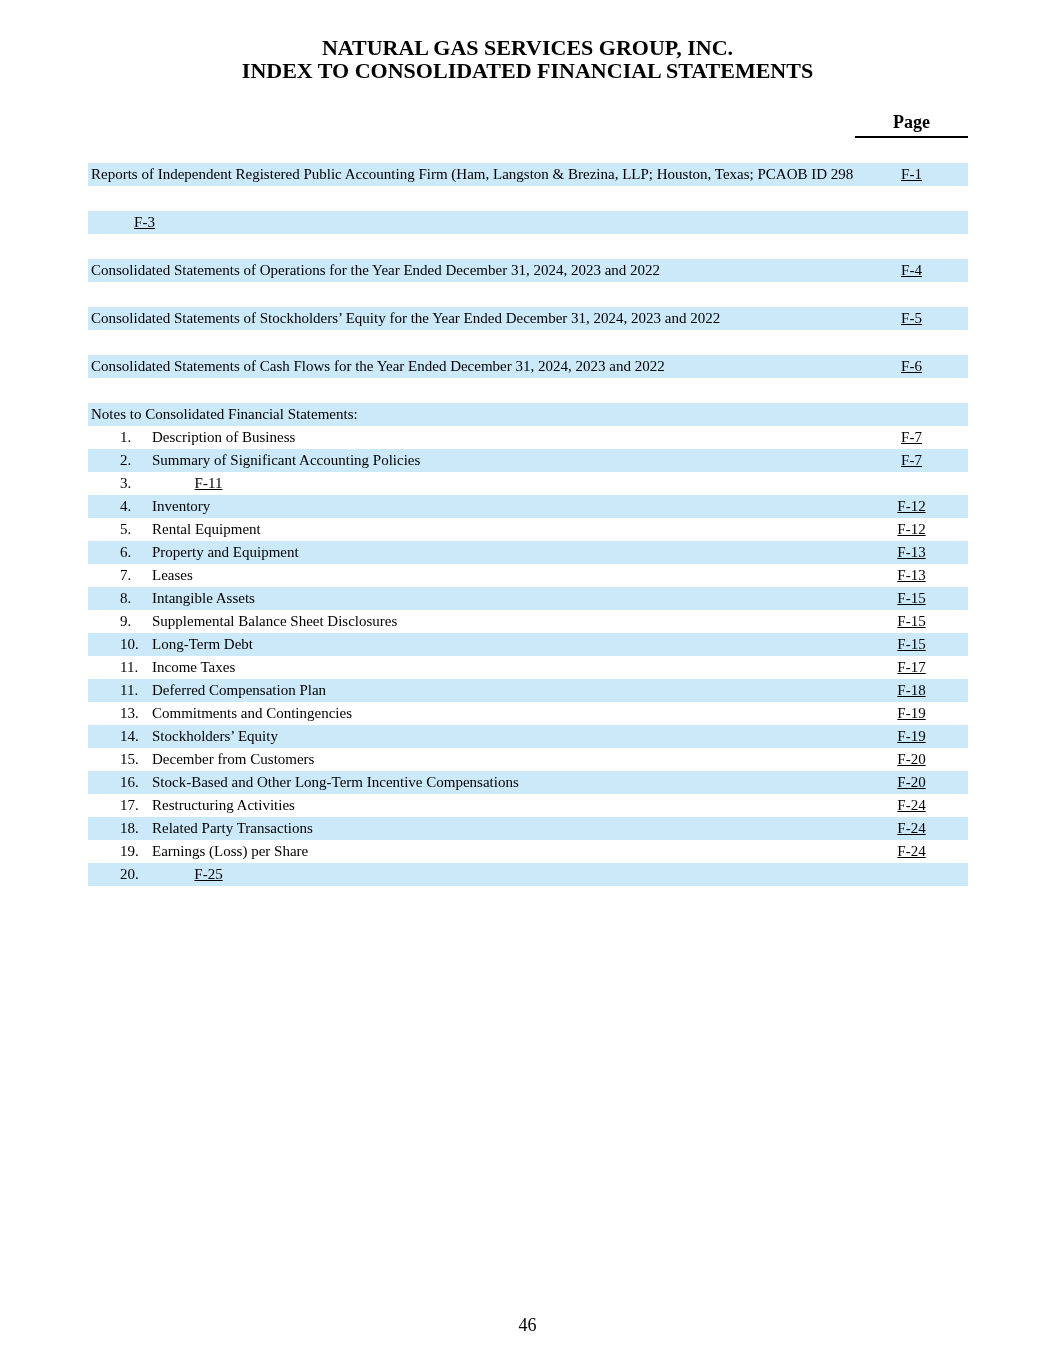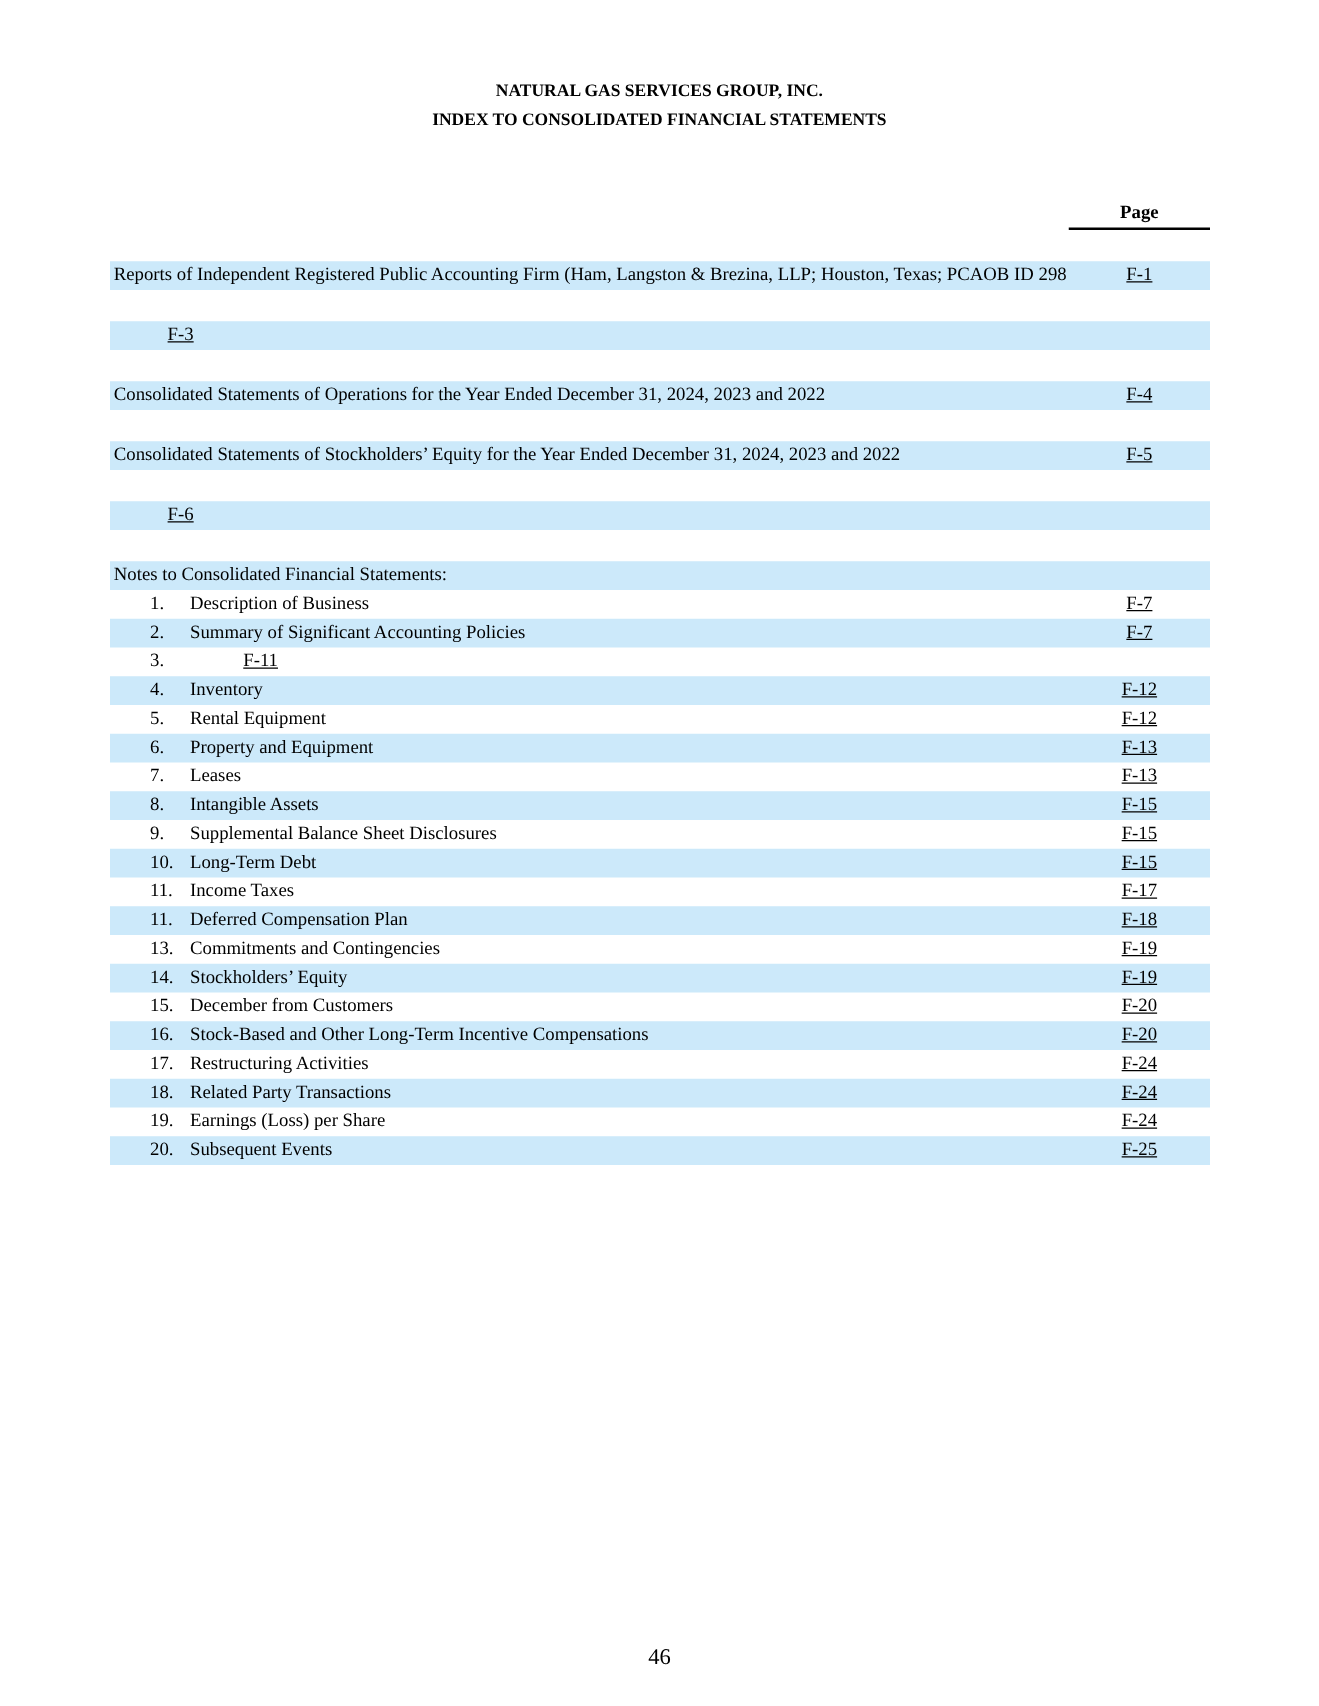--- a/index.html
+++ b/index.html
@@ -6,43 +6,42 @@
   .page {
     position: relative;
     width: 1055px;
     height: 1365px;
     background: #ffffff;
     font-family: "Liberation Serif", serif;
     color: #000000;
     overflow: hidden;
   }
   .titles {
-    padding-top: 62px;
+    padding-top: 36px;
     text-align: center;
     font-weight: bold;
-    font-size: 14px;
+    font-size: 22px;
     line-height: 23px;
   }
   .content {
     margin-left: 88px;
     width: 880px;
   }
   .page-col-header-wrap {
     margin-top: 30px;
     display: flex;
     justify-content: flex-end;
   }
   .page-col-header {
     width: 113px;
     text-align: center;
     font-weight: bold;
-    font-size: 15px;
+    font-size: 18px;
     border-bottom: 2px solid #000;
     padding-bottom: 3px;
-    margin-top: 24px;
   }
   .rows-start { margin-top: 25px; }
   .row {
     display: flex;
     align-items: center;
     font-size: 15px;
     line-height: 19px;
     padding: 2px 0;
   }
   .row .label { flex: 1; padding-left: 3px; }
@@ -99,20 +98,21 @@
           <div class="label">Consolidated Statements of Operations for the Year Ended December 31, 2024, 2023 and 2022</div>
           <div class="pg">F-4</div>
         </div>
         <div class="spacer"></div>
         <div class="row hl">
           <div class="label">Consolidated Statements of Stockholders’ Equity for the Year Ended December 31, 2024, 2023 and 2022</div>
           <div class="pg">F-5</div>
         </div>
         <div class="spacer"></div>
         <div class="row hl">
+          <div class="label">Consolidated Statements of Cash Flows for the Year Ended December 31, 2024, 2023 and 2022</div>
           <div class="pg">F-6</div>
         </div>
         <div class="spacer"></div>
       </div>
 
     <div class="row hl">
       <div class="label">Notes to Consolidated Financial Statements:</div>
       <div class="pg"></div>
     </div>
 
@@ -206,21 +206,20 @@
           <div class="label">Related Party Transactions</div>
           <div class="pg">F-24</div>
         </div>
         <div class="row">
           <div class="num">19.</div>
           <div class="label">Earnings (Loss) per Share</div>
           <div class="pg">F-24</div>
         </div>
         <div class="row hl">
           <div class="num">20.</div>
-          <div class="label">Subsequent Events</div>
           <div class="pg">F-25</div>
         </div>
       </div>
 
   </div>
 
   <div class="footer-pagenum">46</div>
 
 </div>
 

